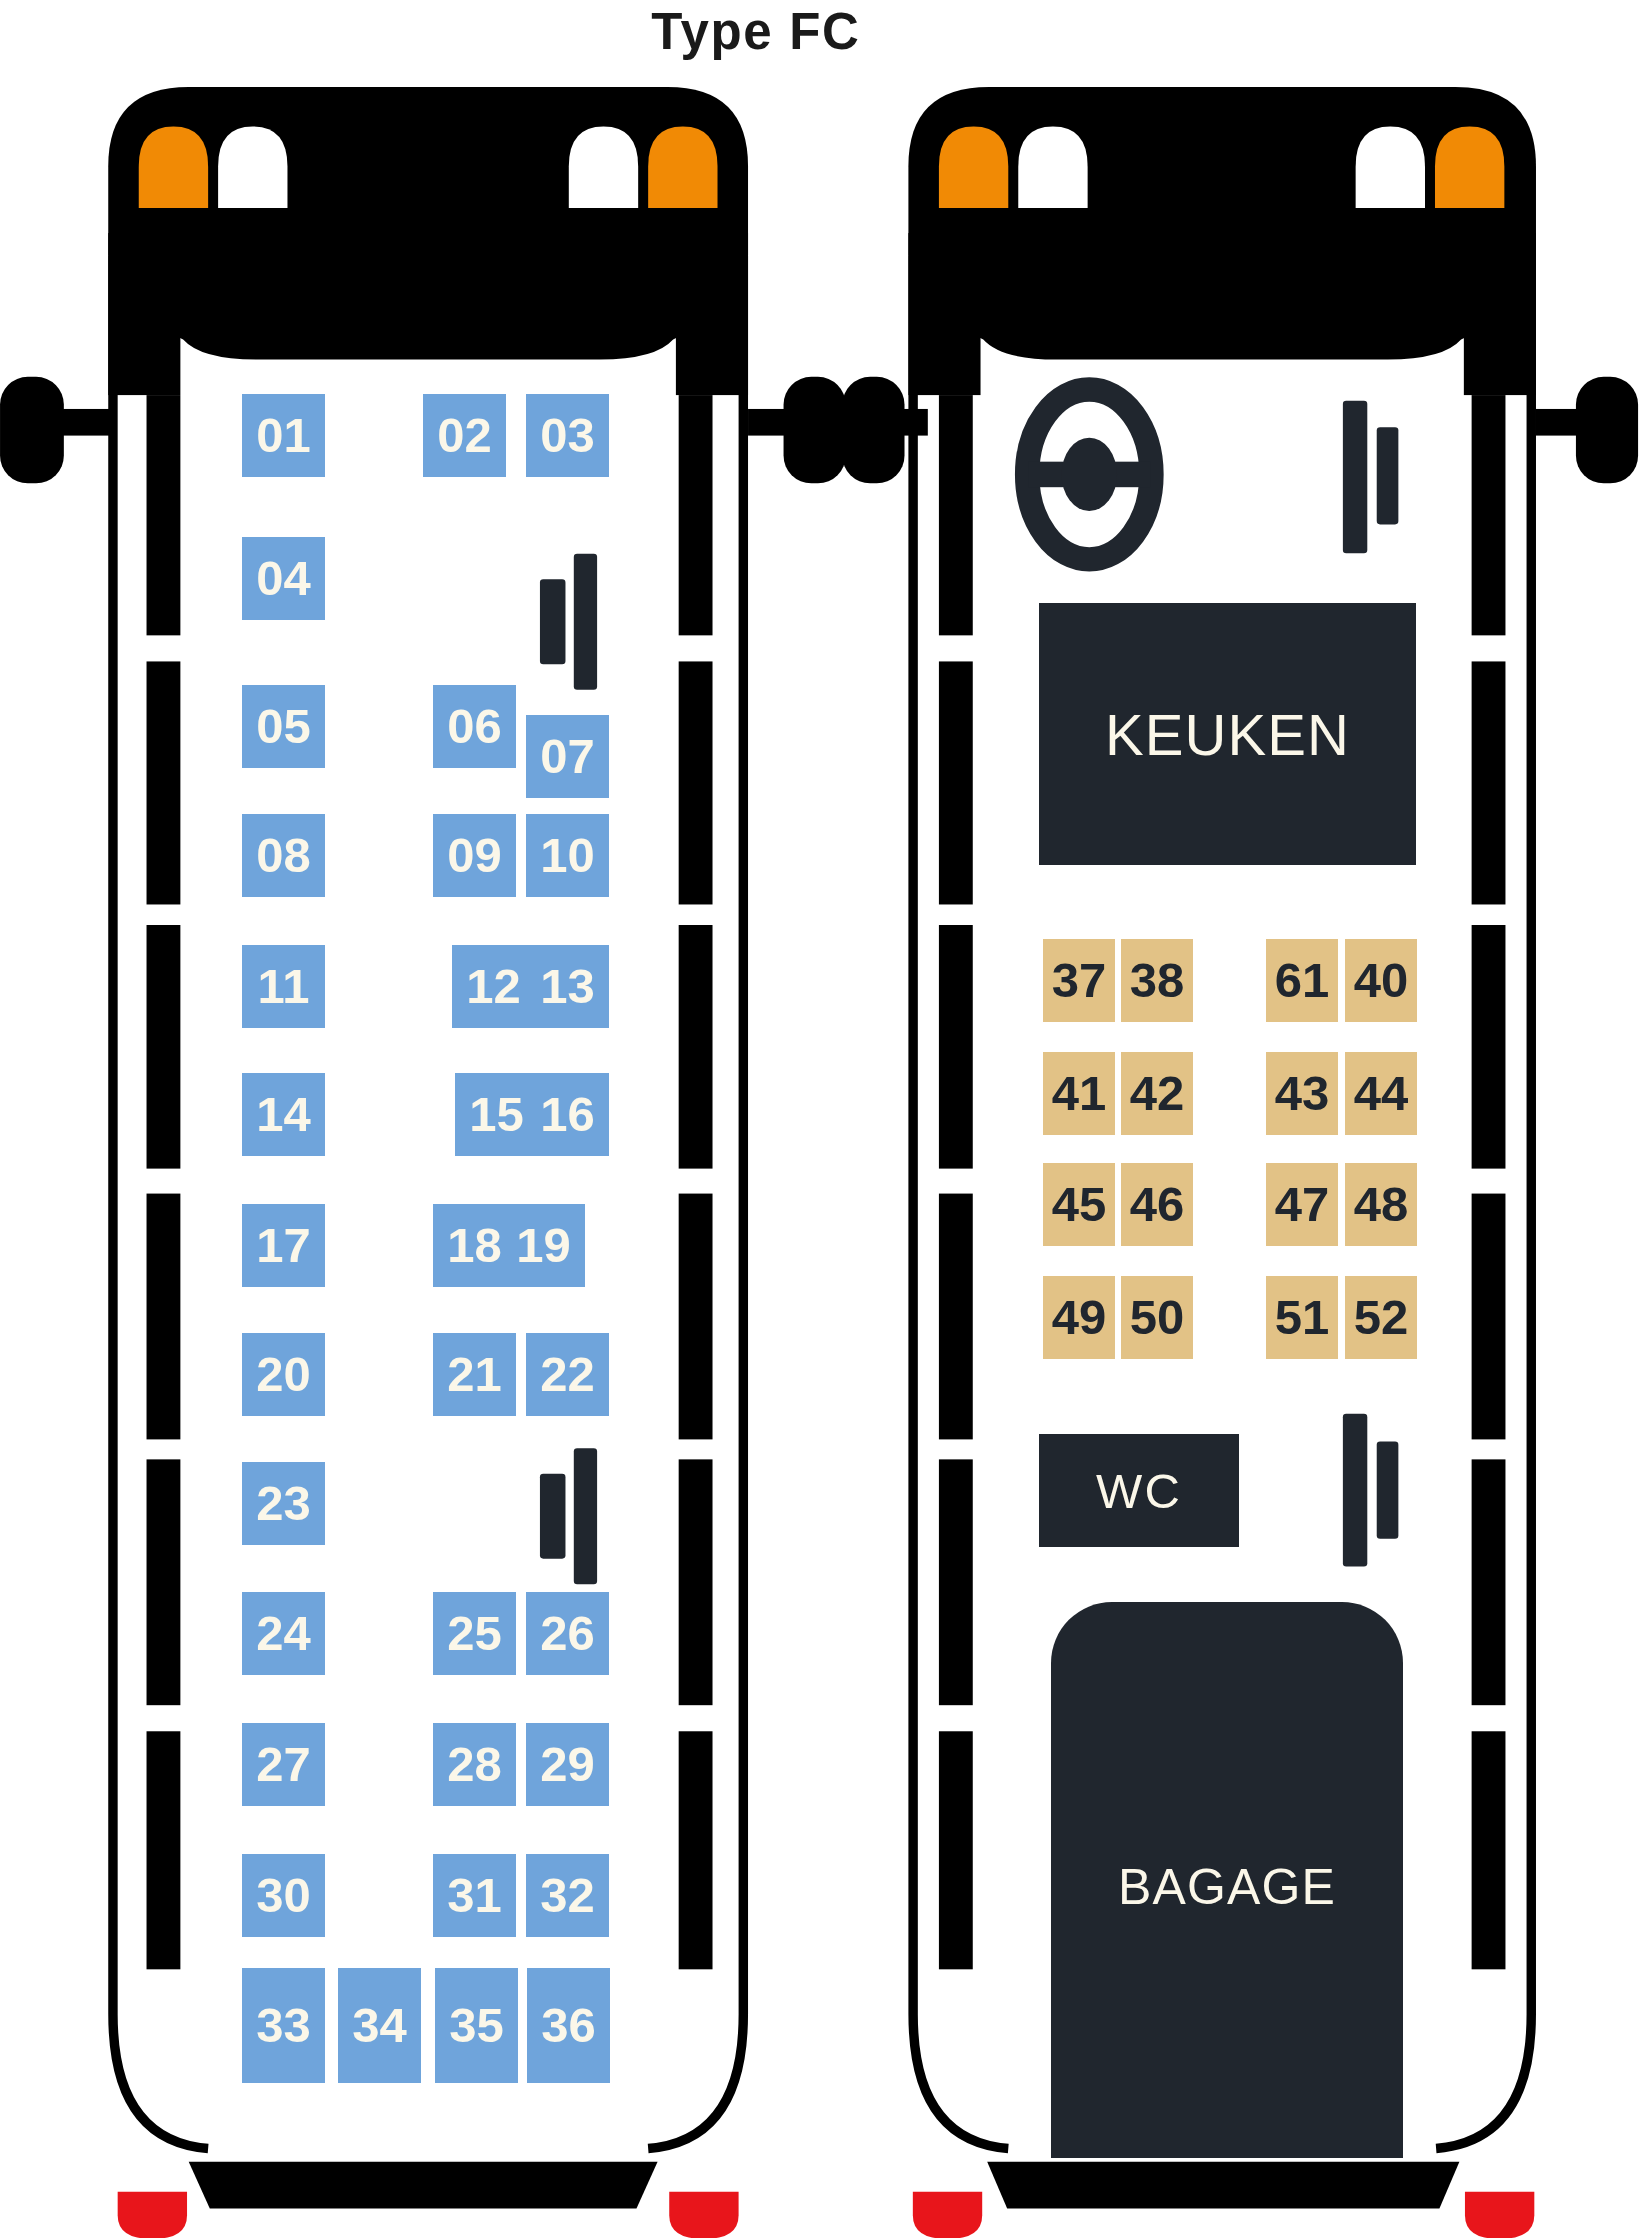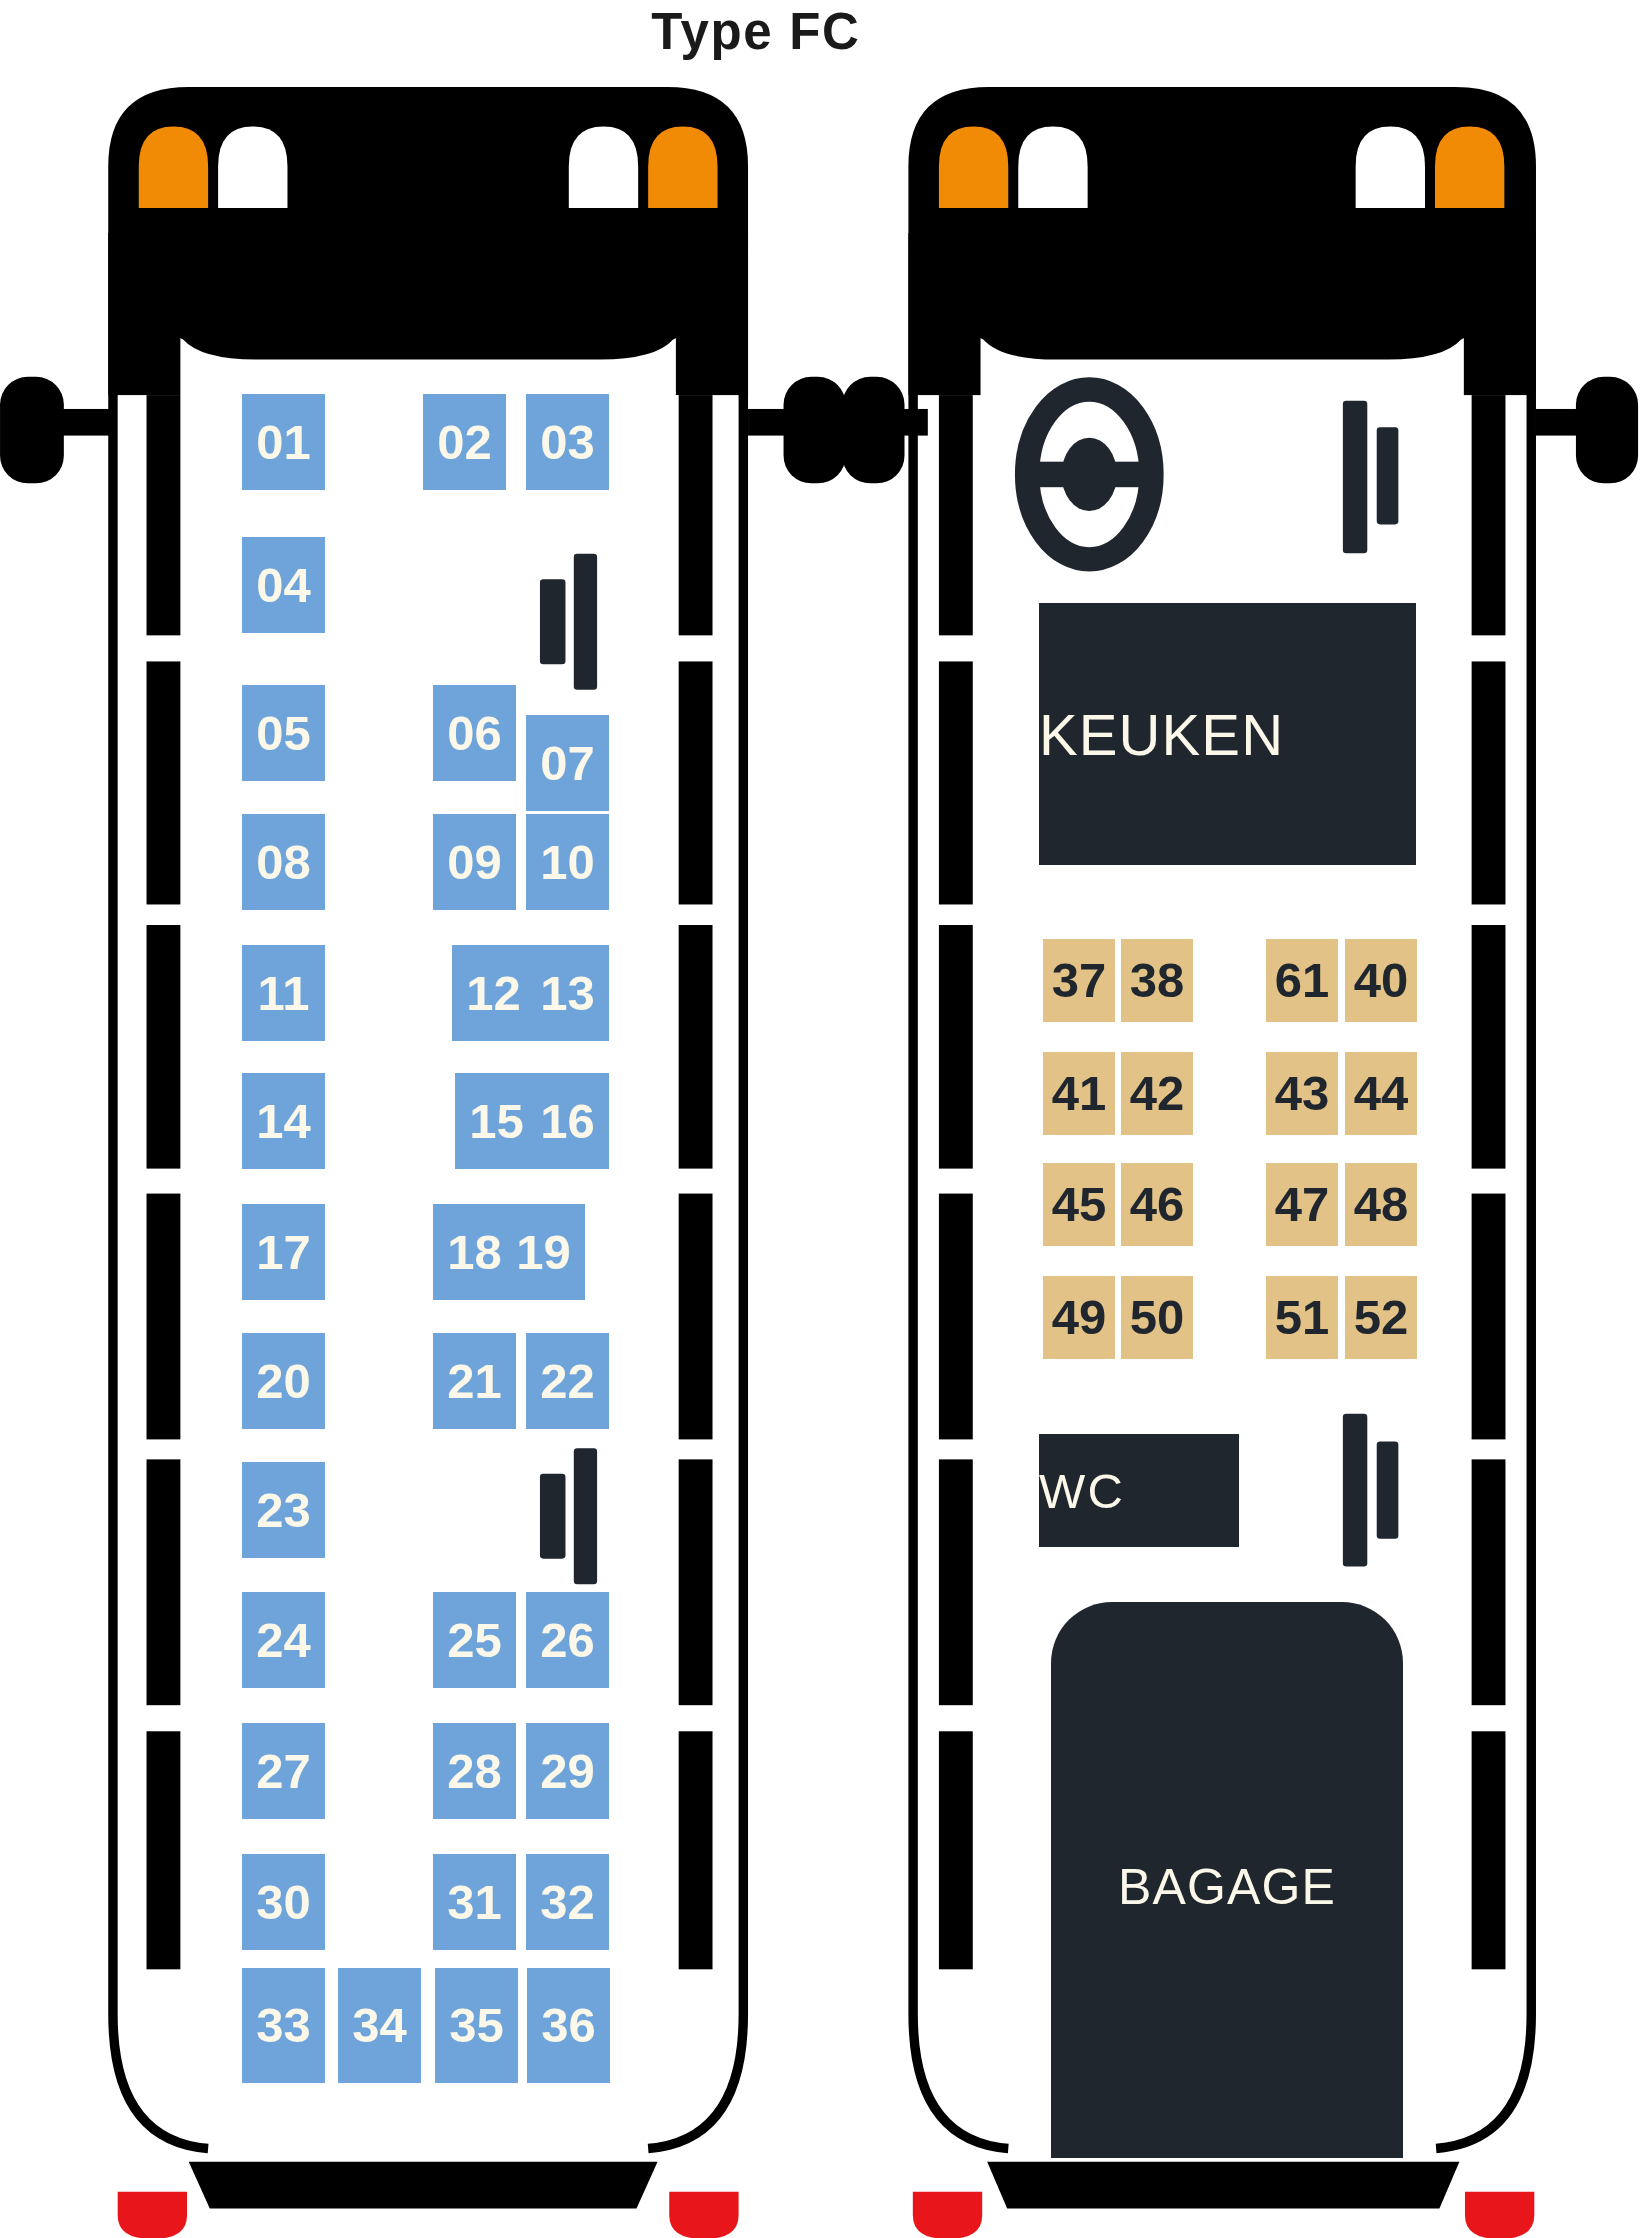--- a/index.html
+++ b/index.html
@@ -10,25 +10,25 @@
   html,body{margin:0;padding:0;}
   body{width:1647px;height:2239px;background:var(--background);position:relative;
        font-family:"Liberation Sans",sans-serif;overflow:hidden;}
   .page-title{position:absolute;left:0;top:2.2px;width:1500px;text-align:center;
        font-size:51px;font-weight:700;letter-spacing:1.7px;color:var(--title_color);margin-left:6px;}
   .shell-svg{position:absolute;left:0;top:0;}
   .seat{position:absolute;display:flex;align-items:center;justify-content:center;
        font-weight:700;font-size:49px;line-height:1;}
   .seat.blue{background:var(--seat_blue);color:var(--seat_blue_text);}
   .seat.tan{background:var(--seat_tan);color:var(--seat_tan_text);}
-  .s{width:83px;height:96px;}
+  .s{width:83px;height:83px;}
   .sb{width:83px;height:115px;}
   .st{width:72px;height:83px;}
   .panel{position:absolute;background:var(--panel_dark);color:var(--panel_text);
-       display:flex;align-items:center;font-weight:400;}
+       display:flex;align-items:center;justify-content:center;font-weight:400;}
   .panel-kitchen{left:1039px;top:603px;width:377px;height:262px;font-size:58px;letter-spacing:1.1px;}
   .panel-wc{left:1039px;top:1434px;width:200px;height:113px;font-size:49px;letter-spacing:2.2px;}
   .panel-bagage{left:1051px;top:1602px;width:352px;height:556px;border-radius:61px 61px 0 0;}
   .panel-bagage span{position:absolute;top:260px;left:0;width:100%;text-align:center;
        font-size:50px;letter-spacing:1.1px;line-height:1;}
 </style>
 </head>
 <body>
 
 <div class="page-title">Type FC</div>

